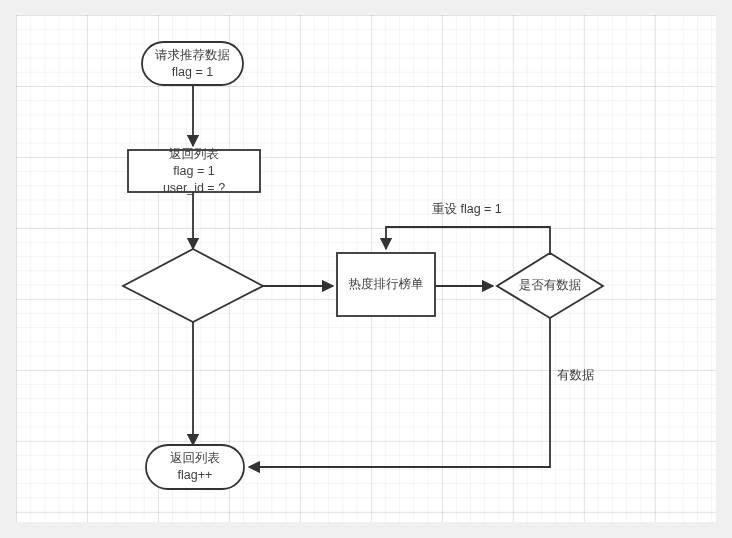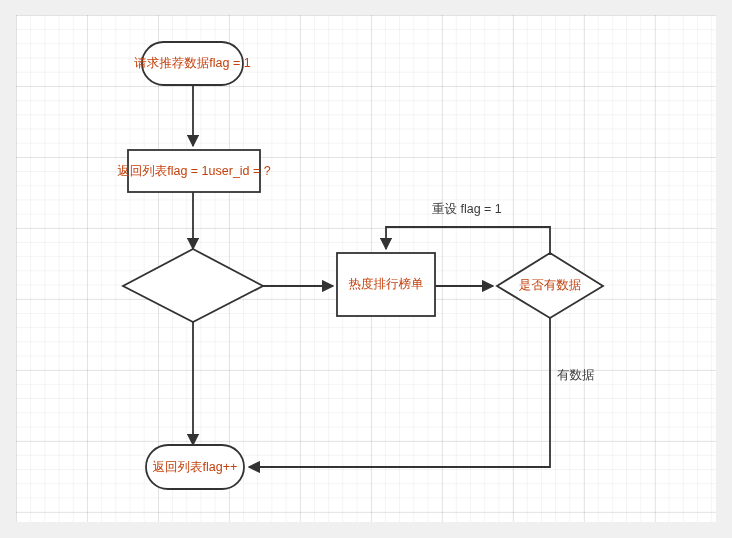--- a/index.html
+++ b/index.html
@@ -41,25 +41,25 @@
     position: absolute;
     left: 0;
     top: 0;
     width: 732px;
     height: 538px;
     pointer-events: none;
   }
   .nodelabel {
     position: absolute;
     display: flex;
-    flex-direction: row;
+    flex-direction: column;
     align-items: center;
     justify-content: center;
     text-align: center;
-    color: #c2410c;
+    color: #404040;
     font-size: 12.5px;
     line-height: 17px;
     white-space: pre;
     pointer-events: none;
   }
   .edgelabel {
     position: absolute;
     color: #3a3a3a;
     font-size: 12.5px;
     line-height: 16px;

